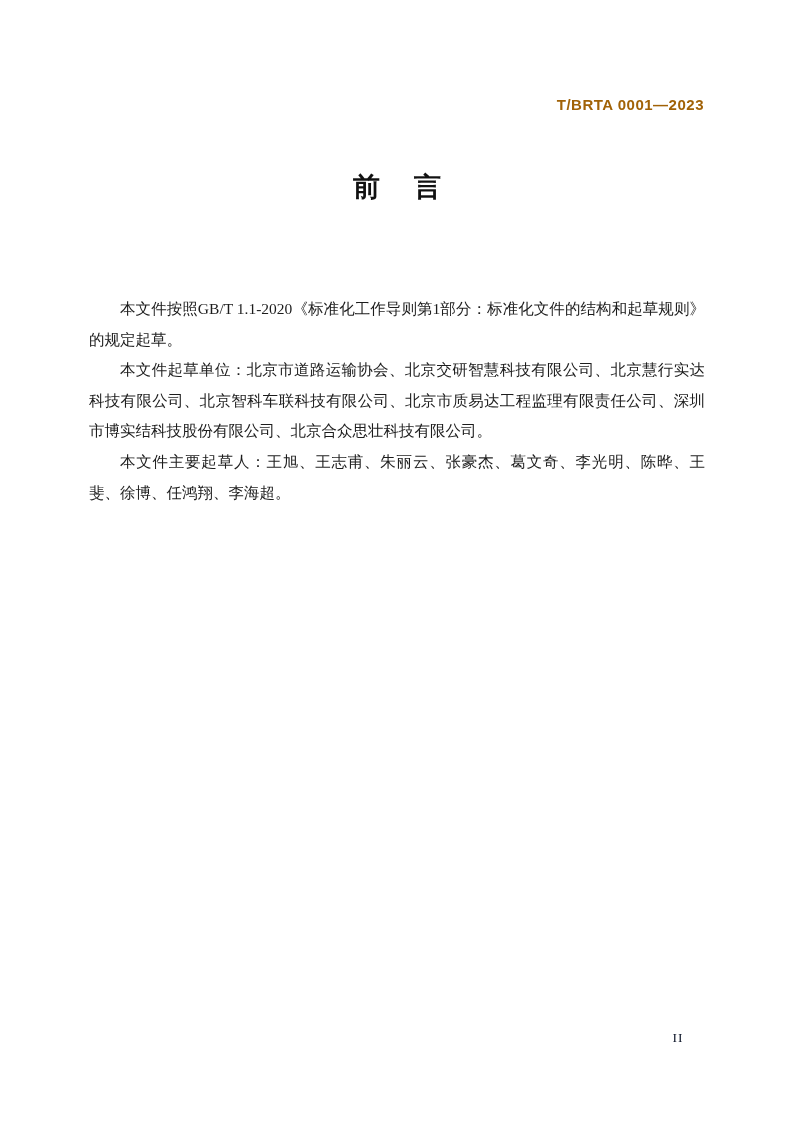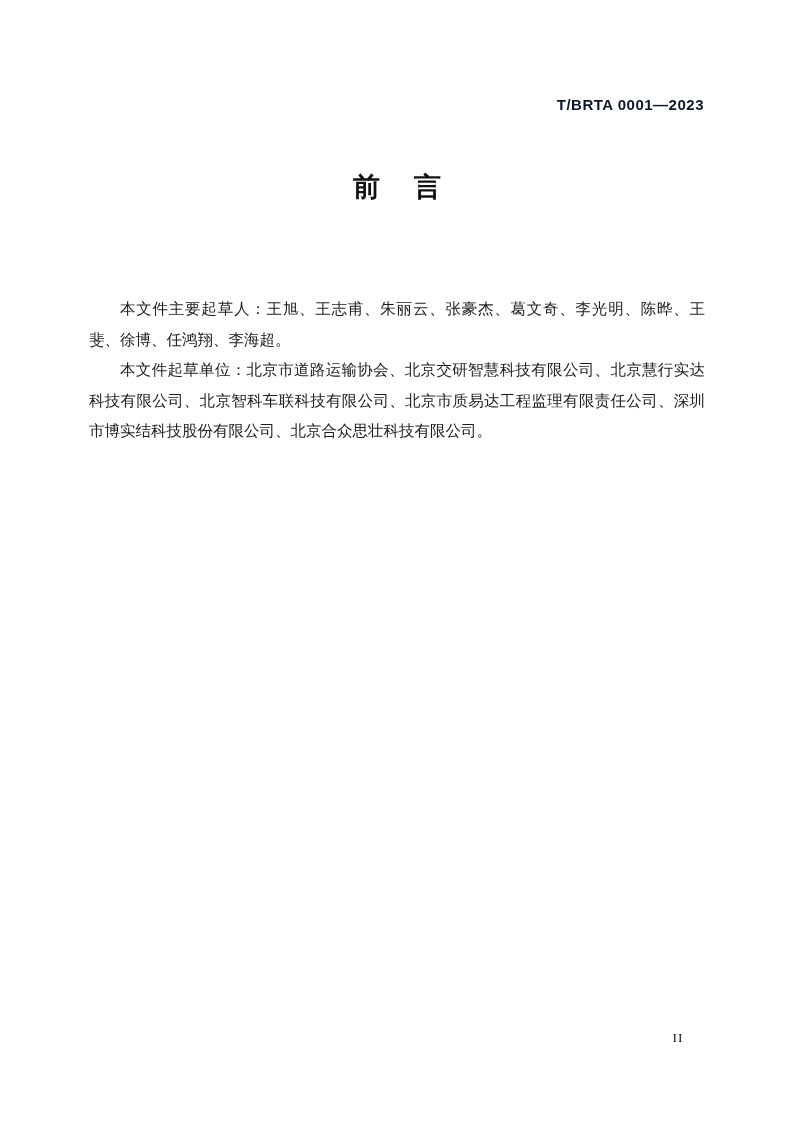--- a/index.html
+++ b/index.html
@@ -19,21 +19,21 @@
   }
 
   .doc-header {
     position: absolute;
     top: 96px;
     right: 90px;
     font-family: "Liberation Sans", "DejaVu Sans", sans-serif;
     font-weight: 600;
     font-size: 15px;
     letter-spacing: 0.5px;
-    color: #0f172a;
+    color: #a16207;
     white-space: nowrap;
   }
 
   .doc-title {
     position: absolute;
     top: 171px;
     left: 0;
     width: 100%;
     display: flex;
     justify-content: center;
@@ -79,19 +79,20 @@
 <div class="page">
 
   <div class="doc-header">T/BRTA 0001—2023</div>
 
   <div class="doc-title">
     <span>前</span>
     <span>言</span>
   </div>
 
   <div class="content">
+    <p>本文件按照GB/T 1.1-2020《标准化工作导则第1部分：标准化文件的结构和起草规则》的规定起草。</p>
+    <p>本文件起草单位：北京市道路运输协会、北京交研智慧科技有限公司、北京慧行实达科技有限公司、北京智科车联科技有限公司、北京市质易达工程监理有限责任公司、深圳市博实结科技股份有限公司、北京合众思壮科技有限公司。</p>
     <p>本文件主要起草人：王旭、王志甫、朱丽云、张豪杰、葛文奇、李光明、陈晔、王斐、徐博、任鸿翔、李海超。</p>
-    <p>本文件起草单位：北京市道路运输协会、北京交研智慧科技有限公司、北京慧行实达科技有限公司、北京智科车联科技有限公司、北京市质易达工程监理有限责任公司、深圳市博实结科技股份有限公司、北京合众思壮科技有限公司。</p>
   </div>
 
   <div class="page-number">II</div>
 
 </div>
 
 </body></html>

